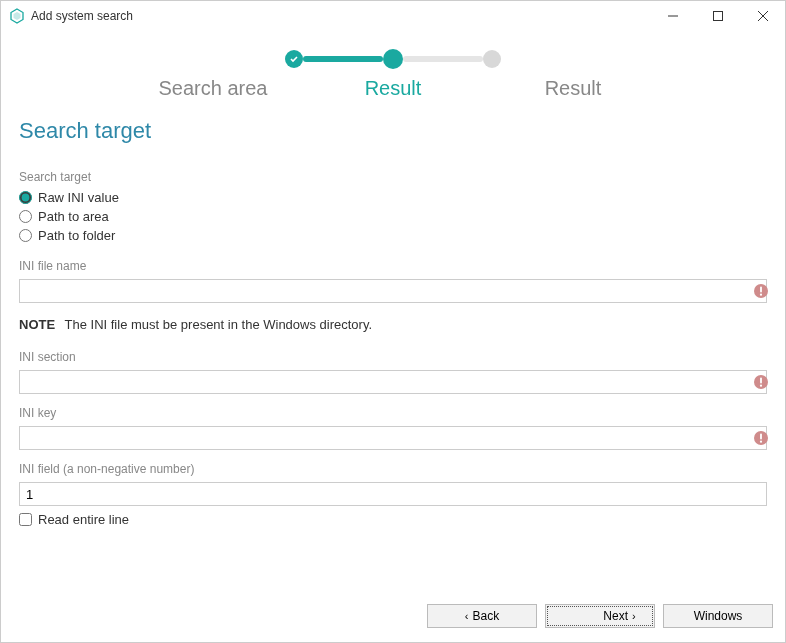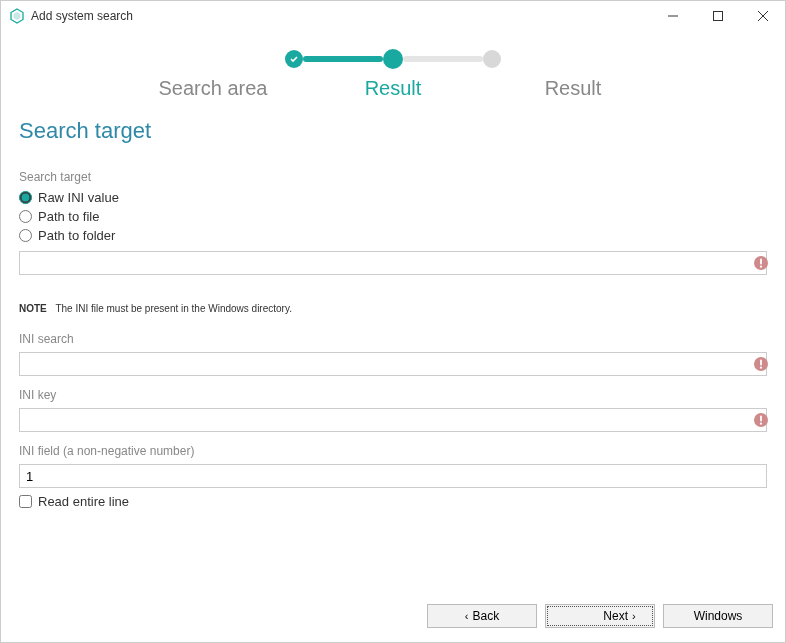--- a/index.html
+++ b/index.html
@@ -28,21 +28,21 @@
 .section-label { font-size: 12px; color: #888; margin-bottom: 6px; margin-top: 8px; }
 .radio-group { margin-bottom: 4px; }
 .radio-item { display: flex; align-items: center; margin-bottom: 4px; font-size: 13px; color: #333; }
 .radio-item input { margin-right: 6px; accent-color: #1aa9a0; }
 
 .field-row { position: relative; margin-bottom: 4px; }
 .text-input { width: 100%; height: 24px; border: 1px solid #ccc; padding: 2px 6px; font-size: 13px; outline: none; }
 .err-icon { position: absolute; right: -2px; top: 50%; transform: translateY(-50%); width: 16px; height: 16px; }
 .err-icon svg { width: 16px; height: 16px; }
 
-.note-row { font-size: 10px; margin: 24px 0 10px 0; }
+.note-row { font-size: 13px; margin: 10px 0 10px 0; }
 .note-row b { font-weight: 600; margin-right: 6px; }
 
 .checkbox-row { display: flex; align-items: center; margin-top: 2px; font-size: 13px; }
 .checkbox-row input { margin-right: 6px; width: 13px; height: 13px; }
 
 .footer { height: 44px; border-top: 0; display: flex; align-items: center; justify-content: flex-end; padding: 0 12px 8px 12px; gap: 8px; }
 .btn { width: 110px; height: 24px; border: 1px solid #bbb; background: #f2f2f2; font-size: 12px; display: flex; align-items: center; justify-content: center; gap: 4px; cursor: pointer; }
 .btn.focused { outline: 1px dotted #555; outline-offset: -3px; padding-left: 39px; }
 .chev { font-size: 11px; }
 </style>
@@ -97,43 +97,44 @@
   <div class="page-title">Search target</div>
 
   <div class="section-label">Search target</div>
   <div class="radio-group">
     <label class="radio-item">
       <input type="radio" name="st" checked="" style="">
       <span>Raw INI value</span>
     </label>
     <label class="radio-item">
       <input type="radio" name="st" style="">
-      <span>Path to file</span>
+      <span>Path to area</span>
     </label>
     <label class="radio-item">
       <input type="radio" name="st" style="">
       <span>Path to folder</span>
     </label>
   </div>
 
+  <div class="section-label">INI file name</div>
   <div class="field-row">
     <input class="text-input" type="text" value="" style="">
     <span class="err-icon"><svg viewBox="0 0 16 16">
           <circle cx="8" cy="8" r="7" fill="#cf8b8b"></circle>
           <rect x="7.1" y="3.5" width="1.8" height="6" fill="#fff" rx="0.9"></rect>
           <circle cx="8" cy="11.7" r="1.1" fill="#fff"></circle>
         </svg></span>
   </div>
 
   <div class="note-row">
     <b>NOTE</b>
     <span>The INI file must be present in the Windows directory.</span>
   </div>
 
-  <div class="section-label">INI search</div>
+  <div class="section-label">INI section</div>
   <div class="field-row">
     <input class="text-input" type="text" value="" style="">
     <span class="err-icon"><svg viewBox="0 0 16 16">
           <circle cx="8" cy="8" r="7" fill="#cf8b8b"></circle>
           <rect x="7.1" y="3.5" width="1.8" height="6" fill="#fff" rx="0.9"></rect>
           <circle cx="8" cy="11.7" r="1.1" fill="#fff"></circle>
         </svg></span>
   </div>
 
   <div class="section-label">INI key</div>

